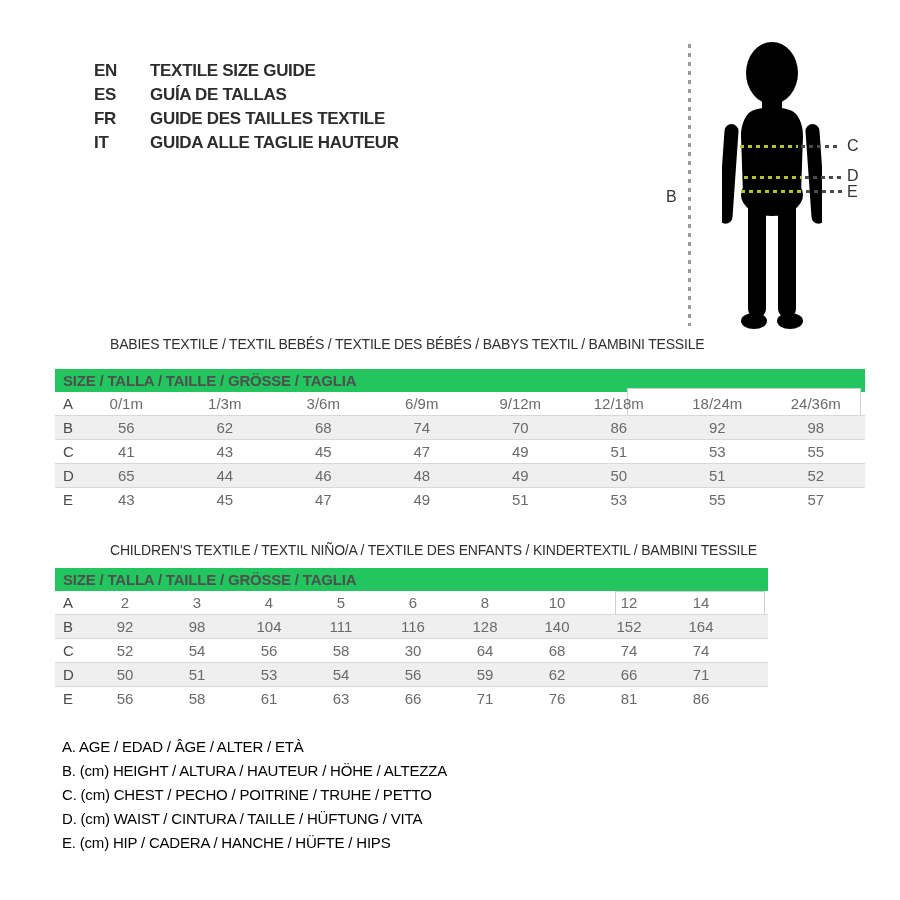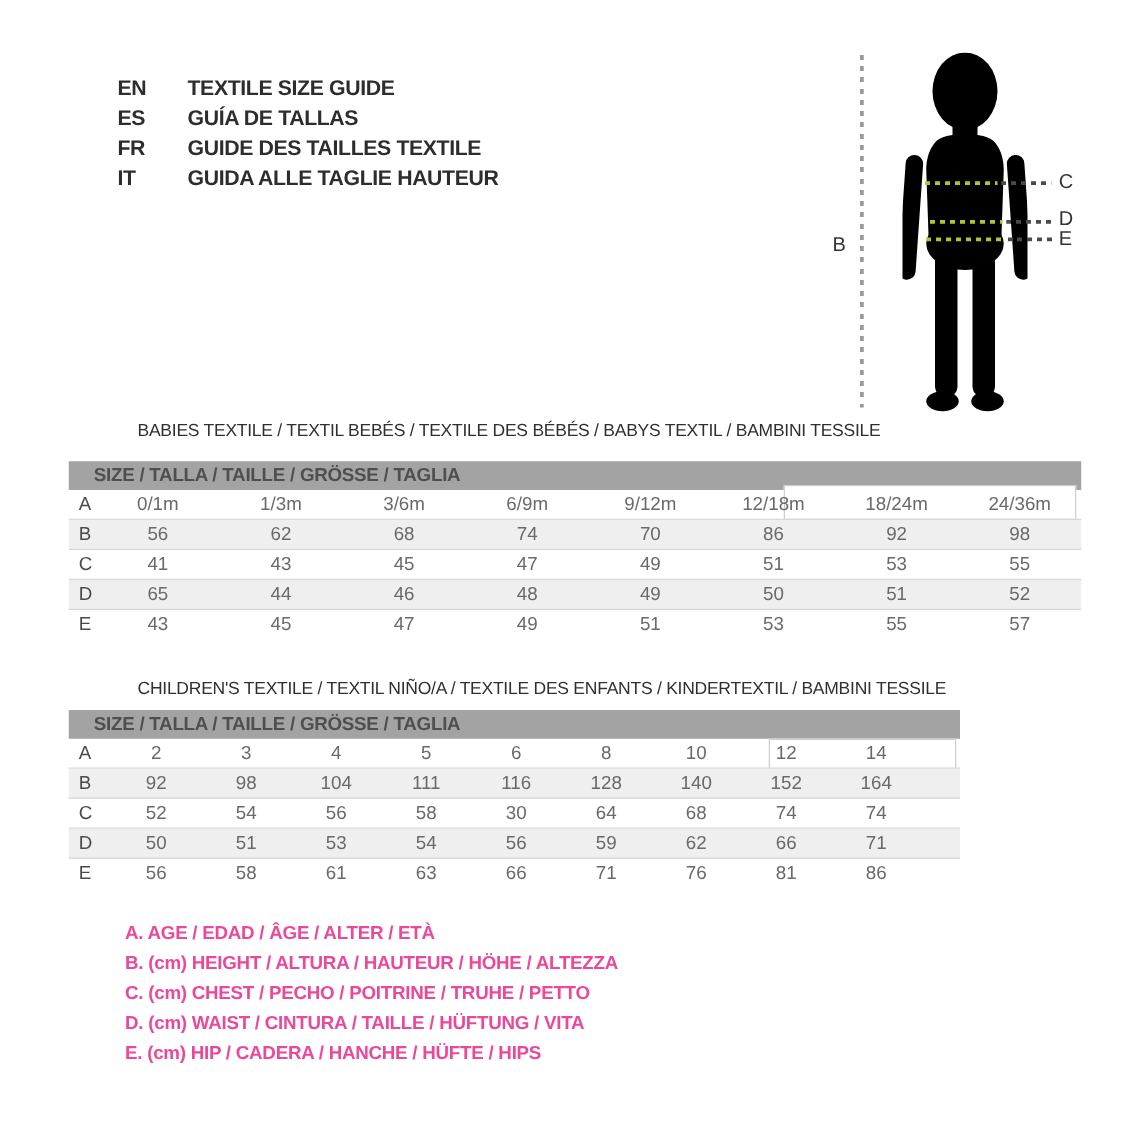--- a/index.html
+++ b/index.html
@@ -15,34 +15,34 @@
   .vdash{position:absolute;width:3px;background-image:repeating-linear-gradient(180deg,#9a9a9a 0 4px,transparent 4px 9px);}
   .hdash{position:absolute;height:3px;}
   .hdash.olive{background-image:repeating-linear-gradient(90deg,#b5c42e 0 4px,transparent 4px 8px);}
   .hdash.dark{background-image:repeating-linear-gradient(90deg,#4a4a4a 0 4px,transparent 4px 8px);}
   .mlabel{position:absolute;font-size:16px;color:#333;line-height:16px;}
   .sil{position:absolute;left:722px;top:42px;}
   
   .sec-title{position:absolute;left:62px;font-size:14px;font-weight:normal;letter-spacing:-0.2px;color:#2f2f2f;white-space:nowrap;margin-left:48px;}
   
   .twrap{position:absolute;left:55px;}
-  .band{position:relative;z-index:1;height:23px;line-height:23px;background:#a3a3a3;color:#4f4f4f;
-        font-size:15px;font-weight:bold;letter-spacing:-0.2px;padding-left:20px;box-sizing:border-box;}
+  .band{position:relative;z-index:1;height:23px;line-height:23px;background:#22c55e;color:#4f4f4f;
+        font-size:15px;font-weight:bold;letter-spacing:-0.2px;padding-left:8px;box-sizing:border-box;}
   .overlay{position:absolute;background:#ffffff;border:1px solid #cfcfcf;z-index:2;box-sizing:border-box;}
   .tbody{position:relative;z-index:3;}
   .trow{display:grid;height:24px;line-height:23px;box-sizing:border-box;}
   .trow.sep{border-bottom:1px solid #d8d8d8;}
   .trow.stripe{background:#efefef;}
   .babies .trow{grid-template-columns:22px repeat(8,1fr) 0px;}
   .children .trow{grid-template-columns:34px repeat(9,72px) 1fr;}
   .tlabel{font-size:15px;color:#4a4a4a;padding-left:8px;}
   .tcell{font-size:15px;color:#6a6a6a;text-align:center;}
   
   .legend{position:absolute;left:62px;top:735px;}
-  .legend-row{height:24px;line-height:24px;font-size:15px;font-weight:bold;letter-spacing:-0.2px;color:#ec4899;white-space:nowrap;margin-left:38px;}
+  .legend-row{height:24px;line-height:24px;font-size:15px;font-weight:normal;letter-spacing:-0.2px;color:#000000;white-space:nowrap;}
 </style>
 </head>
 <body>
 
 <div class="canvas">
 
   <div class="langs">
     <div class="lang-row"><span class="lang-code">EN</span><span>TEXTILE SIZE GUIDE</span></div>
     <div class="lang-row"><span class="lang-code">ES</span><span>GUÍA DE TALLAS</span></div>
     <div class="lang-row"><span class="lang-code">FR</span><span>GUIDE DES TAILLES TEXTILE</span></div>

